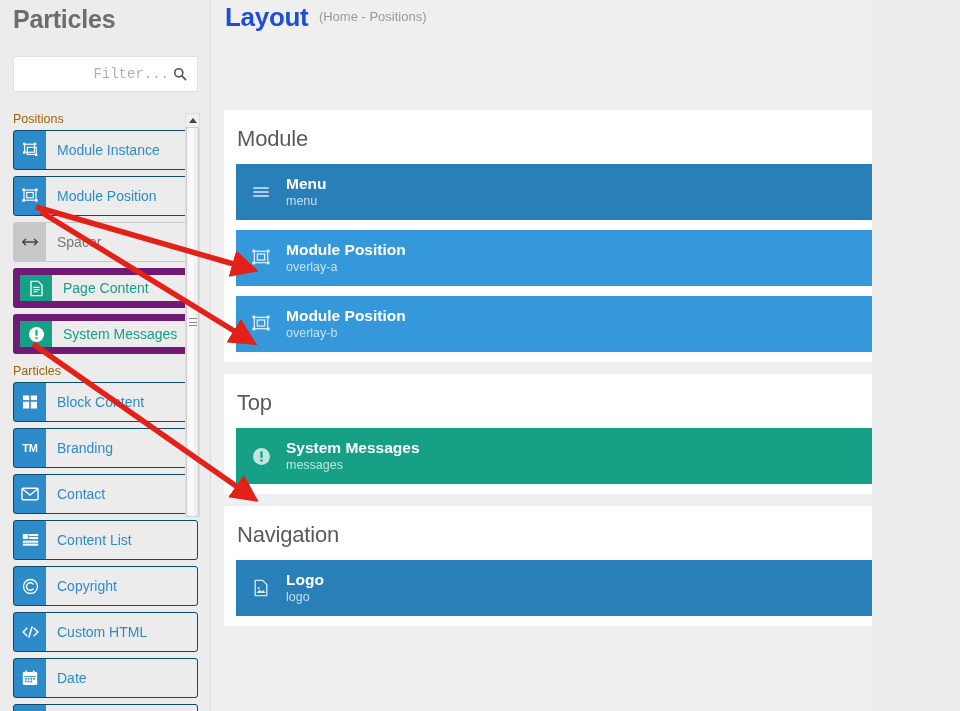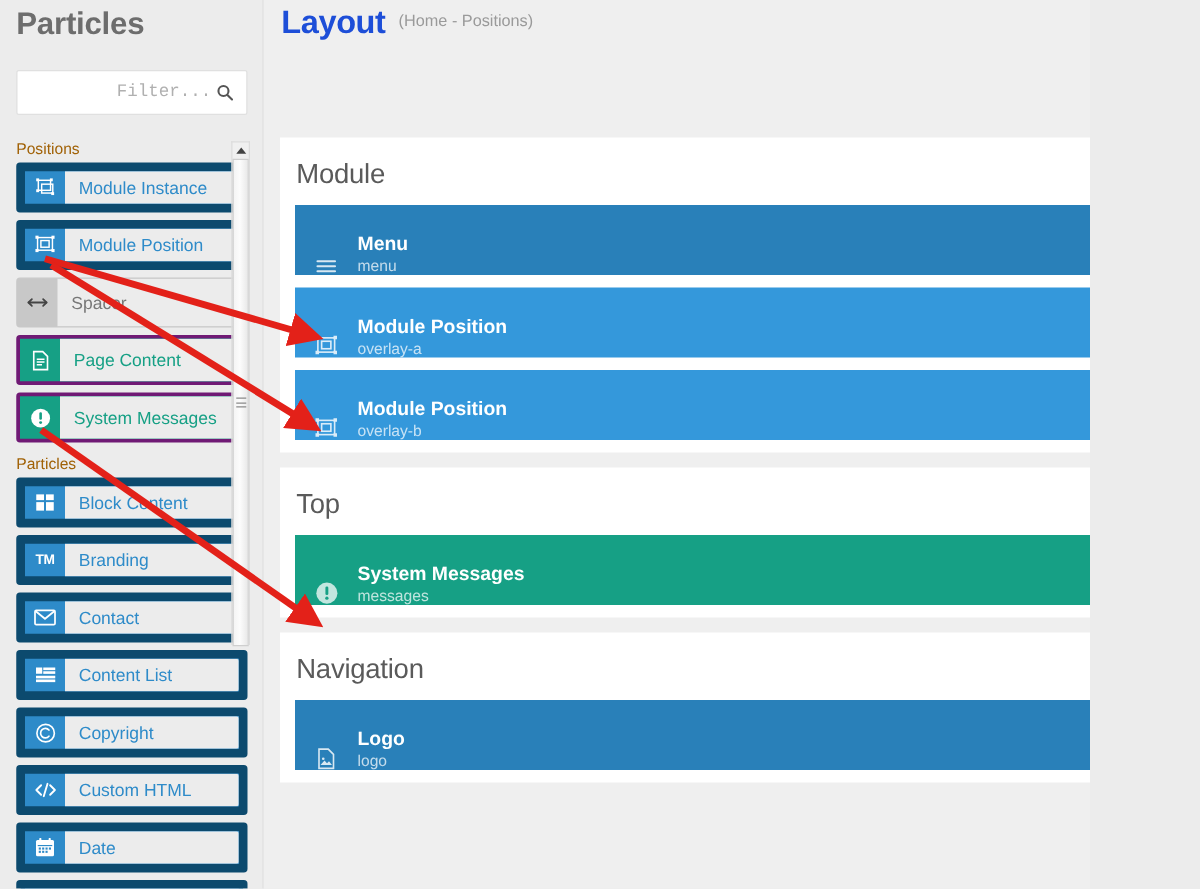--- a/index.html
+++ b/index.html
@@ -80,23 +80,23 @@
     color: #ffffff;
   }
   .pitem .lbl {
     flex: 1 1 auto;
     display: flex; align-items: center;
     padding-left: 11px;
     font-size: 14px;
     background: #ececec;
     border-radius: 0 3px 3px 0;
   }
-  .pitem.blue { background: #2e8bc9; border: 7px solid #0c4a6e; }
+  .pitem.blue { background: #2e8bc9; border: 1px solid #0c4a6e; }
   .pitem.blue .lbl { color: #2e8bc9; border: 1px solid #2e8bc9; border-left: 0; margin: -1px -1px -1px 0;}
-  .pitem.green { background: #16a085; border: 3px solid #701a75; }
+  .pitem.green { background: #16a085; border: 7px solid #701a75; }
   .pitem.green .lbl { color: #16a085; border: 1px solid #16a085; border-left: 0; margin: -1px -1px -1px 0;}
   .pitem.grey { background: #c8c8c8; border: 1px solid #c8c8c8; }
   .pitem.grey .ibox { color: #555; }
   .pitem.grey .lbl { color: #777; border: 1px solid #c8c8c8; border-left: 0; margin: -1px -1px -1px 0;}
   .pitem svg { display: block; }
 
   
   #sb-track {
     position: absolute;
     top: 113px; left: 185px;
@@ -158,21 +158,21 @@
     padding: 16px 0 10px 0;
   }
   .section-title {
     font-size: 22px; color: #5a5a5a;
     padding: 0 0 12px 13px;
     letter-spacing: -0.2px;
   }
   .block {
     margin: 0 0 10px 12px;
     height: 56px;
-    display: flex; align-items: flex-end;
+    display: flex; align-items: center;
     color: #fff;
     padding-left: 8px;
   }
   .block:last-child { margin-bottom: 0; }
   .block .bicon {
     width: 34px; flex: 0 0 34px;
     display: flex; align-items: center; justify-content: center;
     opacity: .82;
   }
   .block .btext { padding-left: 8px; line-height: 1.15; }

